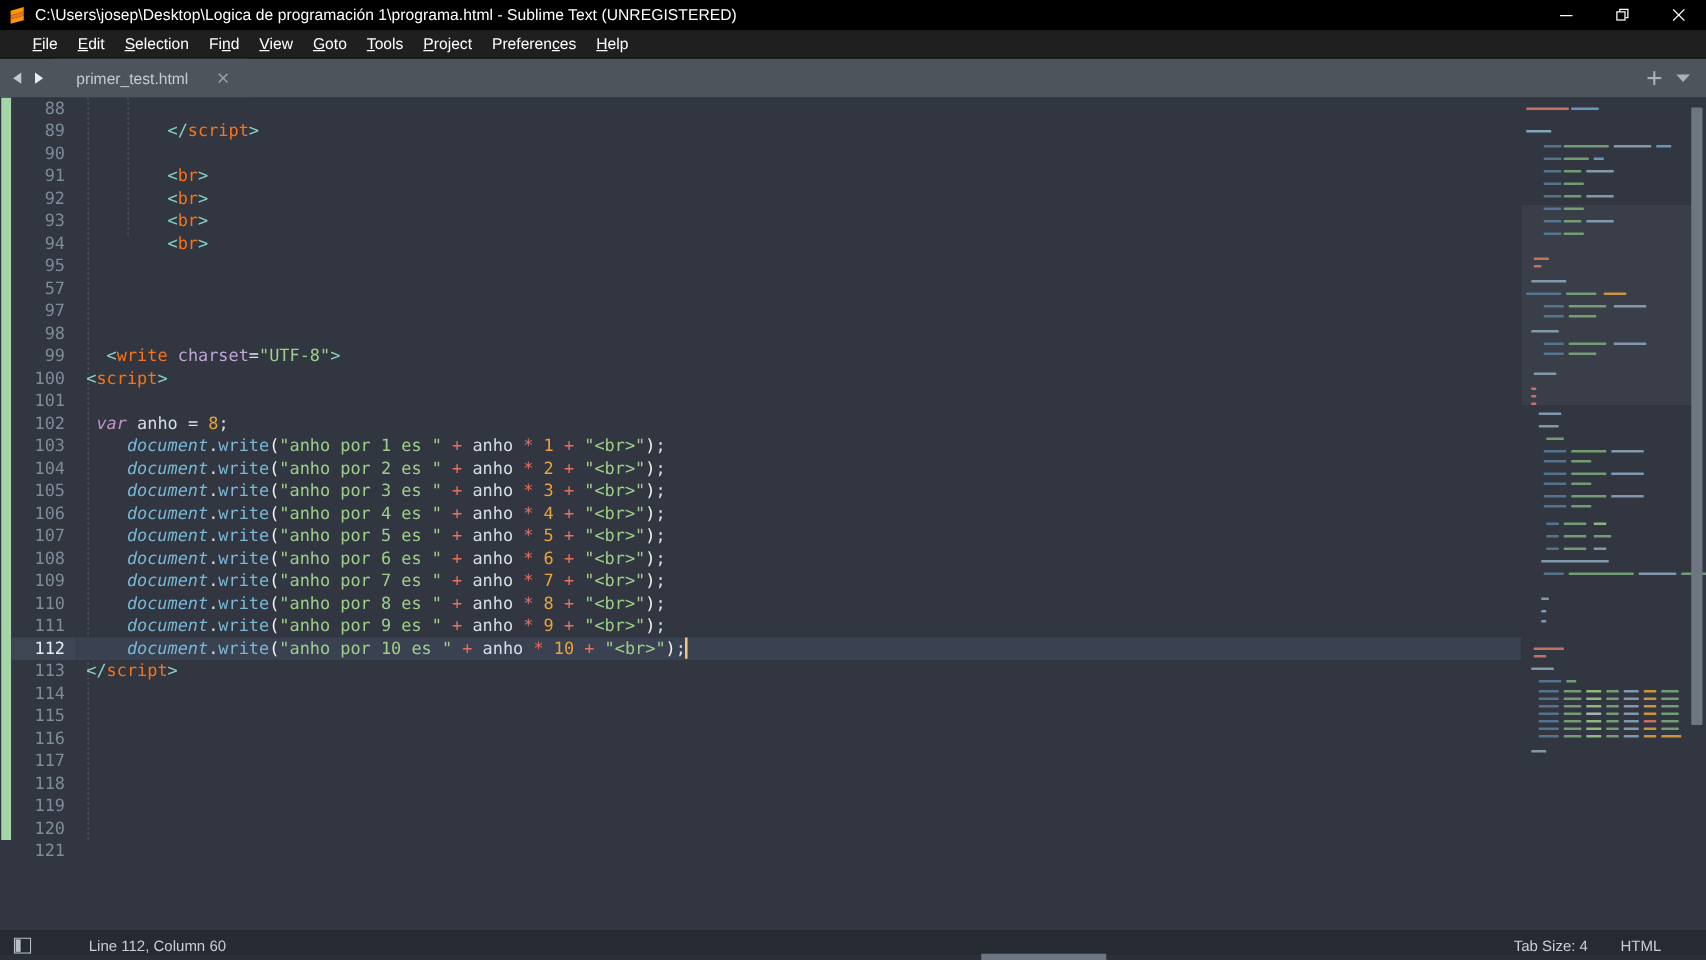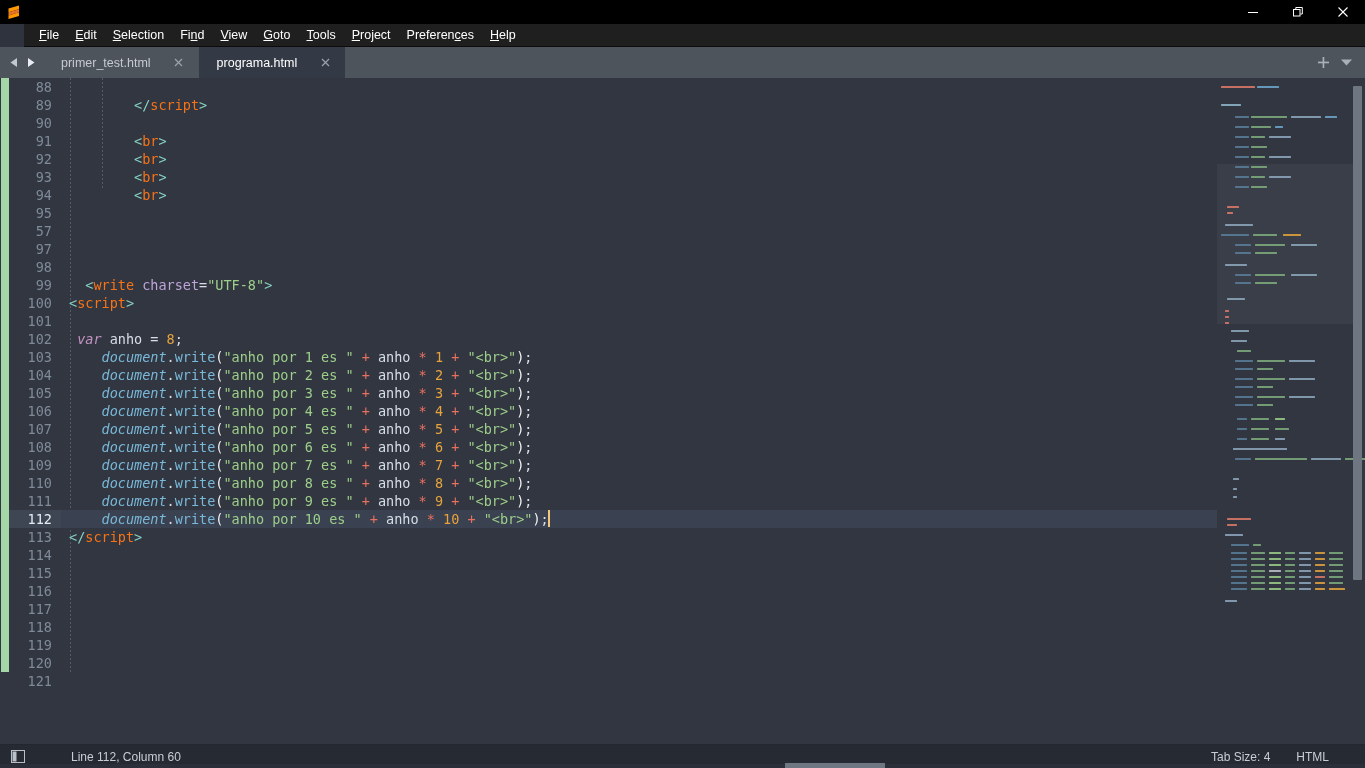--- a/index.html
+++ b/index.html
@@ -62,24 +62,23 @@
     justify-content: center;
   }
   .win-btn svg { display: block; }
 
   
   .menubar {
     height: 22px;
     background: #1f1f1f;
     display: flex;
     align-items: center;
-    padding-left: 7px;
+    padding-left: 18px;
     flex: 0 0 22px;
     border-bottom: 1px solid #0c0c0c;
-    margin-left: 24px;
   }
   .menu-item {
     color: #ffffff;
     font-size: 12.5px;
     padding: 0 8px;
     height: 22px;
     line-height: 22px;
     white-space: nowrap;
     font-family: "Liberation Sans", sans-serif;
   }
@@ -345,20 +344,21 @@
 <div class="app">
 
   <div class="titlebar">
     <div class="title-icon">
       <svg width="16" height="16" viewBox="0 0 16 16">
         <polygon points="2.5,4.6 13,1.5 13,5.2 2.5,8.3" fill="#ff9800"></polygon>
         <polygon points="2.5,8.3 13,5.2 13,8.3 2.5,11.4" fill="#e8732a"></polygon>
         <polygon points="2.5,11.4 13,8.3 13,12.1 2.5,15.0" fill="#ff9800"></polygon>
       </svg>
     </div>
+    <div class="title-text">C:\Users\josep\Desktop\Logica de programación 1\programa.html - Sublime Text (UNREGISTERED)</div>
     <div class="win-controls">
       <div class="win-btn">
         <svg width="12" height="12" viewBox="0 0 12 12">
             <rect x="1" y="6" width="10" height="1" fill="#ffffff"></rect>
           </svg>
       </div>
       <div class="win-btn">
         <svg width="12" height="12" viewBox="0 0 12 12">
           <rect x="1.5" y="3.5" width="6.5" height="6.5" fill="none" stroke="#ffffff" stroke-width="1"></rect>
           <polyline points="3.8,3.3 3.8,1.5 10.3,1.5 10.3,8 8.4,8" fill="none" stroke="#ffffff" stroke-width="1"></polyline>
@@ -395,29 +395,20 @@
       </span>
       <span>
         <svg width="10" height="11" viewBox="0 0 10 11">
             <polygon points="2,1 2,10 8.5,5.5" fill="#e9edf1"></polygon>
           </svg>
       </span>
     </div>
     <div id="tabs-container" style="display:flex;align-items:flex-end;height:31px;">
         <div class="tab inactive">
           <div class="tab-label">primer_test.html</div>
-          <div class="tab-close">
-            <svg width="9" height="9" viewBox="0 0 9 9">
-              <line x1="1" y1="1" x2="8" y2="8" stroke="#9aa1aa" stroke-width="1.3"></line>
-              <line x1="8" y1="1" x2="1" y2="8" stroke="#9aa1aa" stroke-width="1.3"></line>
-            </svg>
-          </div>
-        </div>
-        <div class="tab active">
-          <div class="tab-label">programa.html</div>
           <div class="tab-close">
             <svg width="9" height="9" viewBox="0 0 9 9">
               <line x1="1" y1="1" x2="8" y2="8" stroke="#9aa1aa" stroke-width="1.3"></line>
               <line x1="8" y1="1" x2="1" y2="8" stroke="#9aa1aa" stroke-width="1.3"></line>
             </svg>
           </div>
         </div>
       </div>
     <div class="tabbar-right">
       <span>

